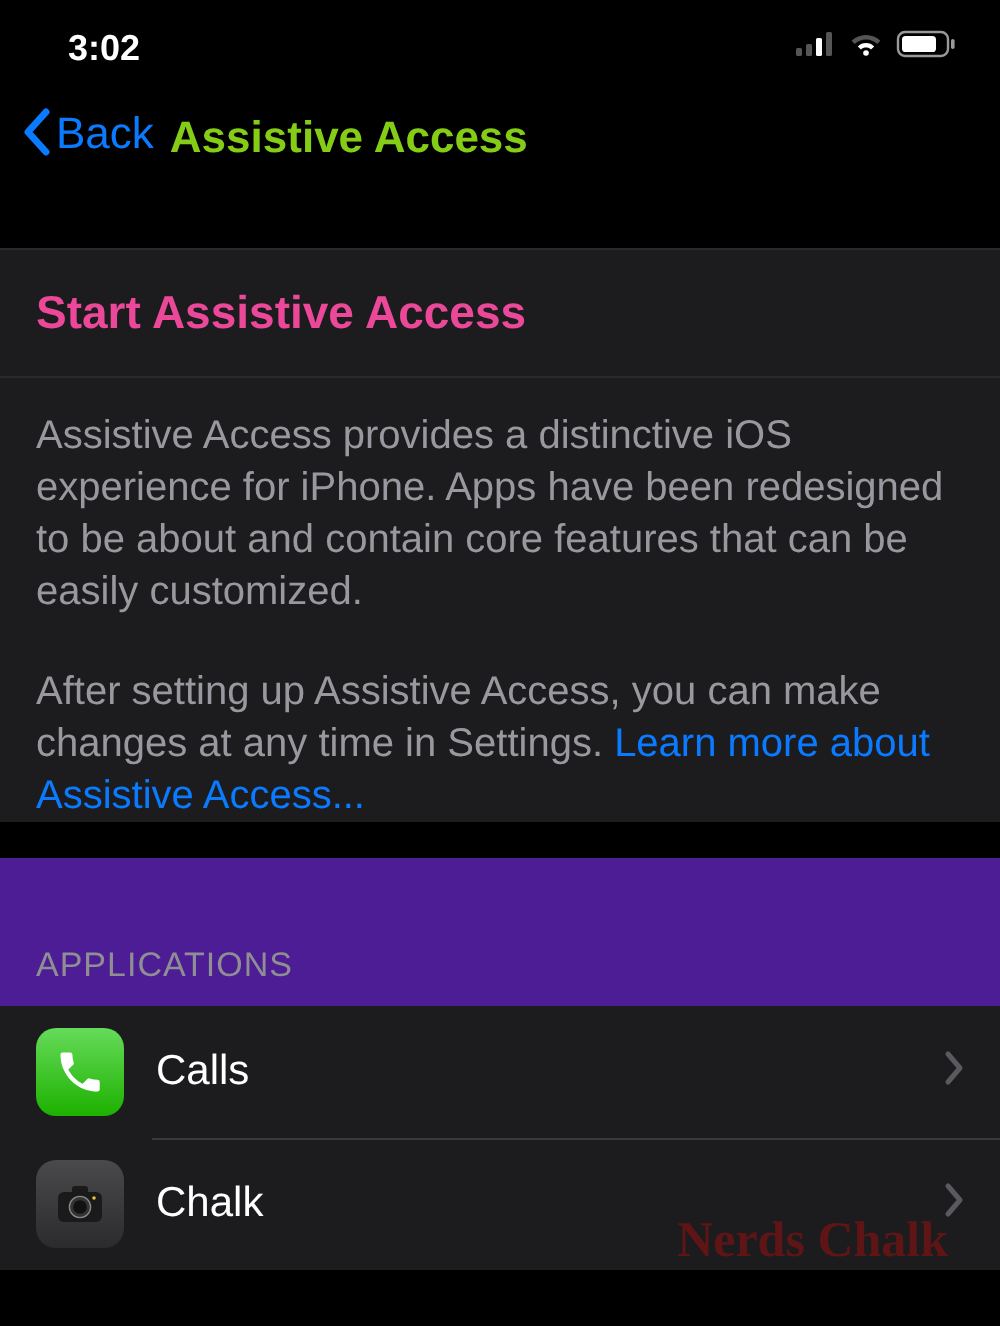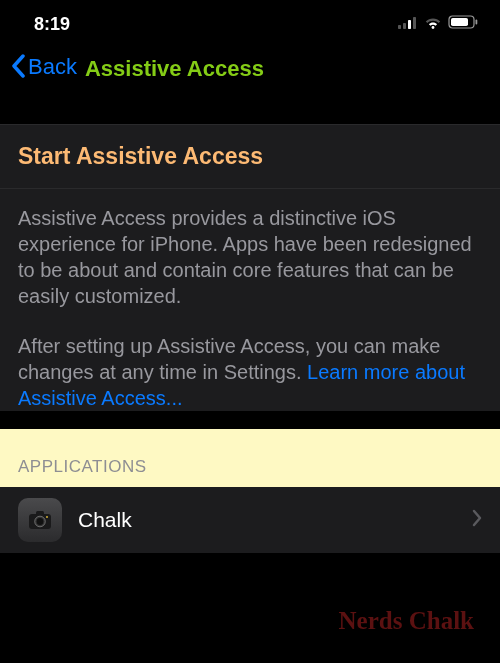--- a/index.html
+++ b/index.html
@@ -53,21 +53,21 @@
       font-weight: 700;
       color: #84cc16;
       margin-left: 2px;
     }
     .section-start {
       background: #1c1c1e;
       margin-top: 22px;
     }
     .start-row {
       padding: 18px 18px;
-      color: #fdba74;
+      color: #ec4899;
       font-size: 23px;
       font-weight: 600;
       border-top: 0.5px solid #2a2a2c;
       border-bottom: 0.5px solid #2a2a2c;
     }
     .description {
       padding: 16px 18px 0 18px;
       background: #1c1c1e;
     }
     .description p {
@@ -78,22 +78,22 @@
     }
     .description p:last-child {
       margin-bottom: 18px;
     }
     .learn-more {
       color: #0a7aff;
     }
     .section-header {
       color: #8e8e93;
       font-size: 17px;
-      padding: 28px 18px 10px 18px;
-      background: #fef9c3;
+      padding: 44px 18px 10px 18px;
+      background: #4c1d95;
       letter-spacing: 0.5px;
     }
     .app-list {
       background: #1c1c1e;
     }
     .app-row {
       display: flex;
       align-items: center;
       padding: 11px 18px;
       gap: 16px;
@@ -143,21 +143,21 @@
       font-weight: 700;
       font-family: Georgia, "Times New Roman", serif;
       opacity: 0.85;
       pointer-events: none;
     }
   </style>
 </head>
 <body>
 
 <div class="status-bar">
-  <span class="status-time">8:19</span>
+  <span class="status-time">3:02</span>
   <div class="status-icons">
     <span>
       <svg width="20" height="12" viewBox="0 0 20 12">
         <rect x="0" y="8" width="3" height="4" rx="0.8" fill="#555"></rect>
         <rect x="5" y="6" width="3" height="6" rx="0.8" fill="#555"></rect>
         <rect x="10" y="3" width="3" height="9" rx="0.8" fill="#fff"></rect>
         <rect x="15" y="0" width="3" height="12" rx="0.8" fill="#555"></rect>
       </svg>
     </span>
     <span>
@@ -196,20 +196,33 @@
 <div class="description">
   <p>Assistive Access provides a distinctive iOS experience for iPhone. Apps have been redesigned to be about and contain core features that can be easily customized.</p>
   <p>
     <span>After setting up Assistive Access, you can make changes at any time in Settings. </span><span class="learn-more">Learn more about Assistive Access...</span>
   </p>
 </div>
 
 <div class="section-header">APPLICATIONS</div>
 
 <div class="app-list">
+  <div class="app-row">
+    <div class="app-icon app-icon-calls">
+      <svg width="26" height="26" viewBox="0 0 24 24">
+        <path d="M6.6 10.8c1.4 2.8 3.8 5.2 6.6 6.6l2.2-2.2c.3-.3.7-.4 1-.2 1.2.4 2.4.6 3.7.6.6 0 1 .4 1 1V20c0 .6-.4 1-1 1C10.6 21 3 13.4 3 4c0-.6.4-1 1-1h3.5c.6 0 1 .4 1 1 0 1.3.2 2.5.6 3.7.1.3 0 .7-.2 1l-2.3 2.1z" fill="#fff"></path>
+      </svg>
+    </div>
+    <span class="app-label">Calls</span>
+    <span class="chevron-right">
+      <svg width="10" height="18" viewBox="0 0 10 18">
+        <path d="M2 2 L8 9 L2 16" stroke="#5a5a5e" stroke-width="2.5" fill="none" stroke-linecap="round" stroke-linejoin="round"></path>
+      </svg>
+    </span>
+  </div>
 
   <div class="app-row">
     <div class="app-icon app-icon-camera">
       <svg width="30" height="30" viewBox="0 0 30 30">
         <rect x="4" y="9" width="22" height="15" rx="3" fill="#1a1a1b"></rect>
         <rect x="11" y="6" width="8" height="4" rx="1.5" fill="#1a1a1b"></rect>
         <circle cx="15" cy="16.5" r="5.3" fill="#333" stroke="#888" stroke-width="0.7"></circle>
         <circle cx="15" cy="16.5" r="3.4" fill="#111"></circle>
         <circle cx="22" cy="12" r="0.9" fill="#e6c13c"></circle>
       </svg>

